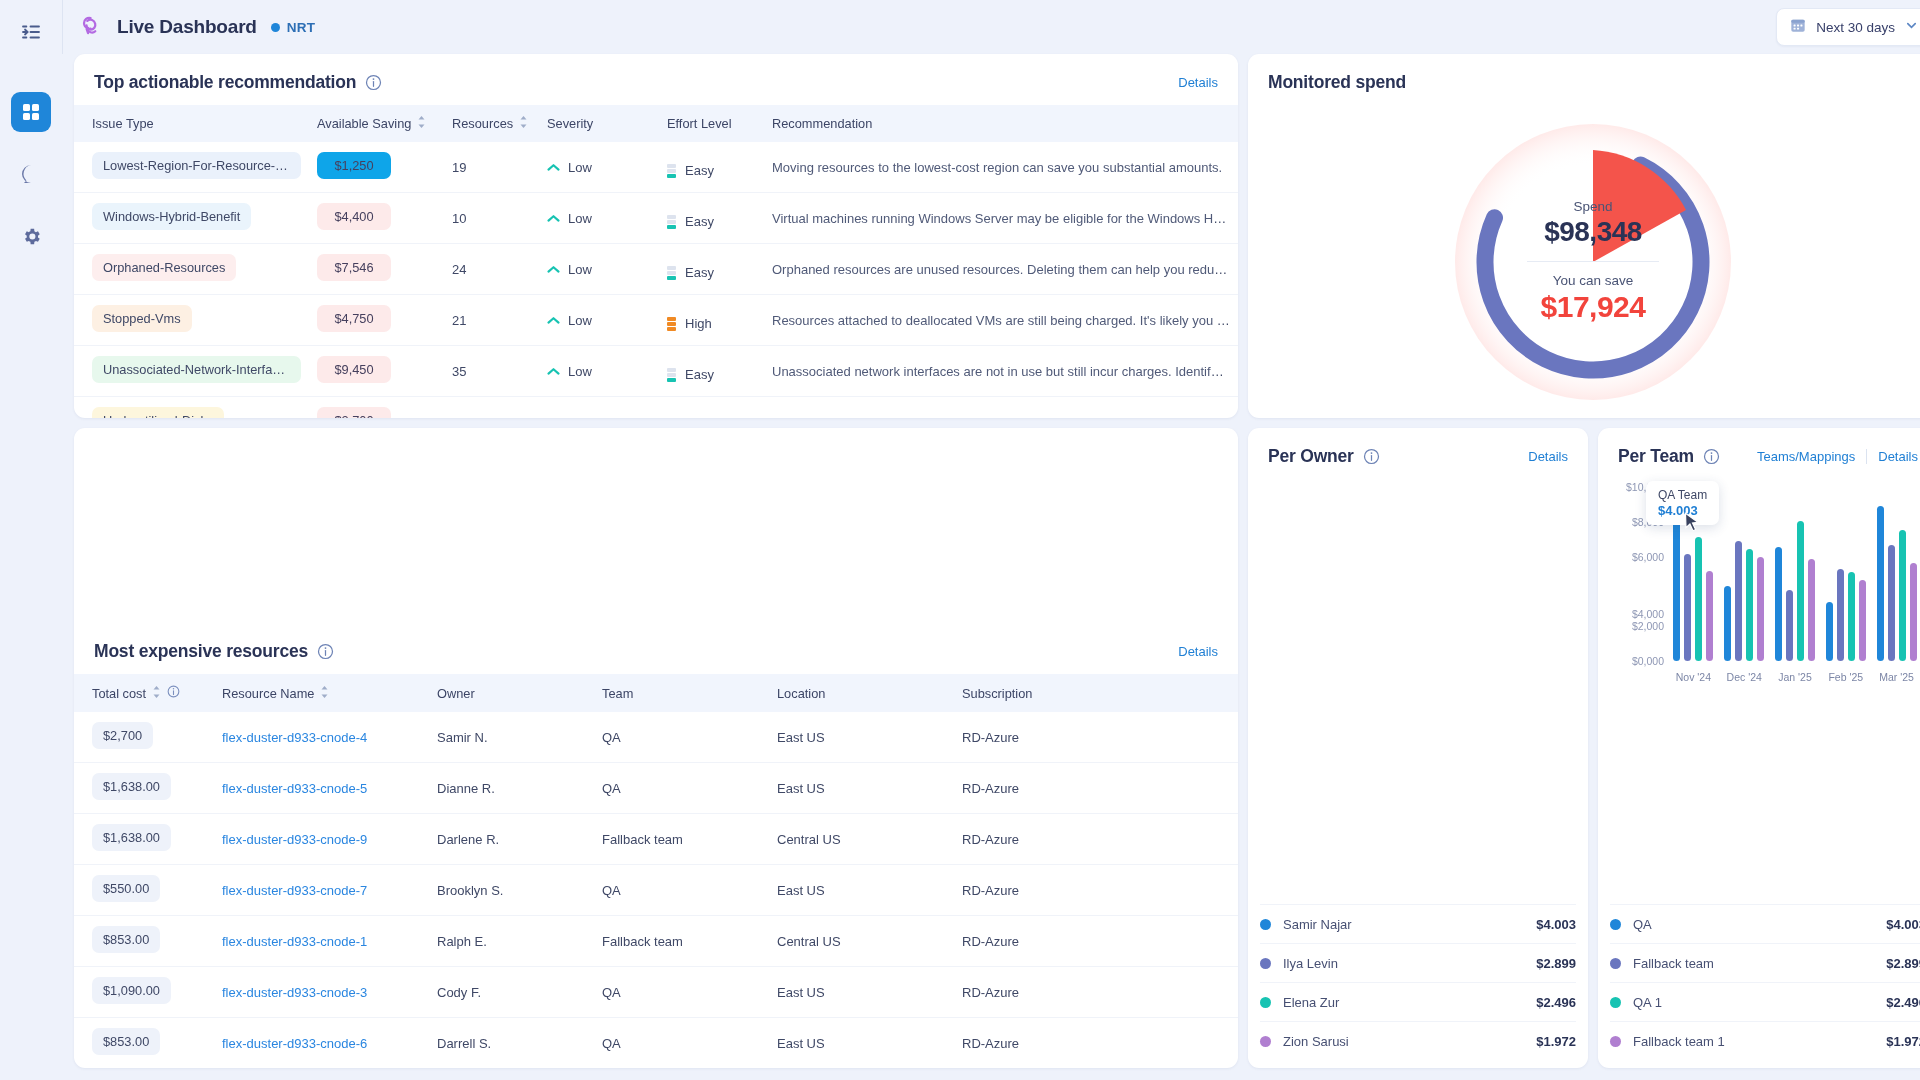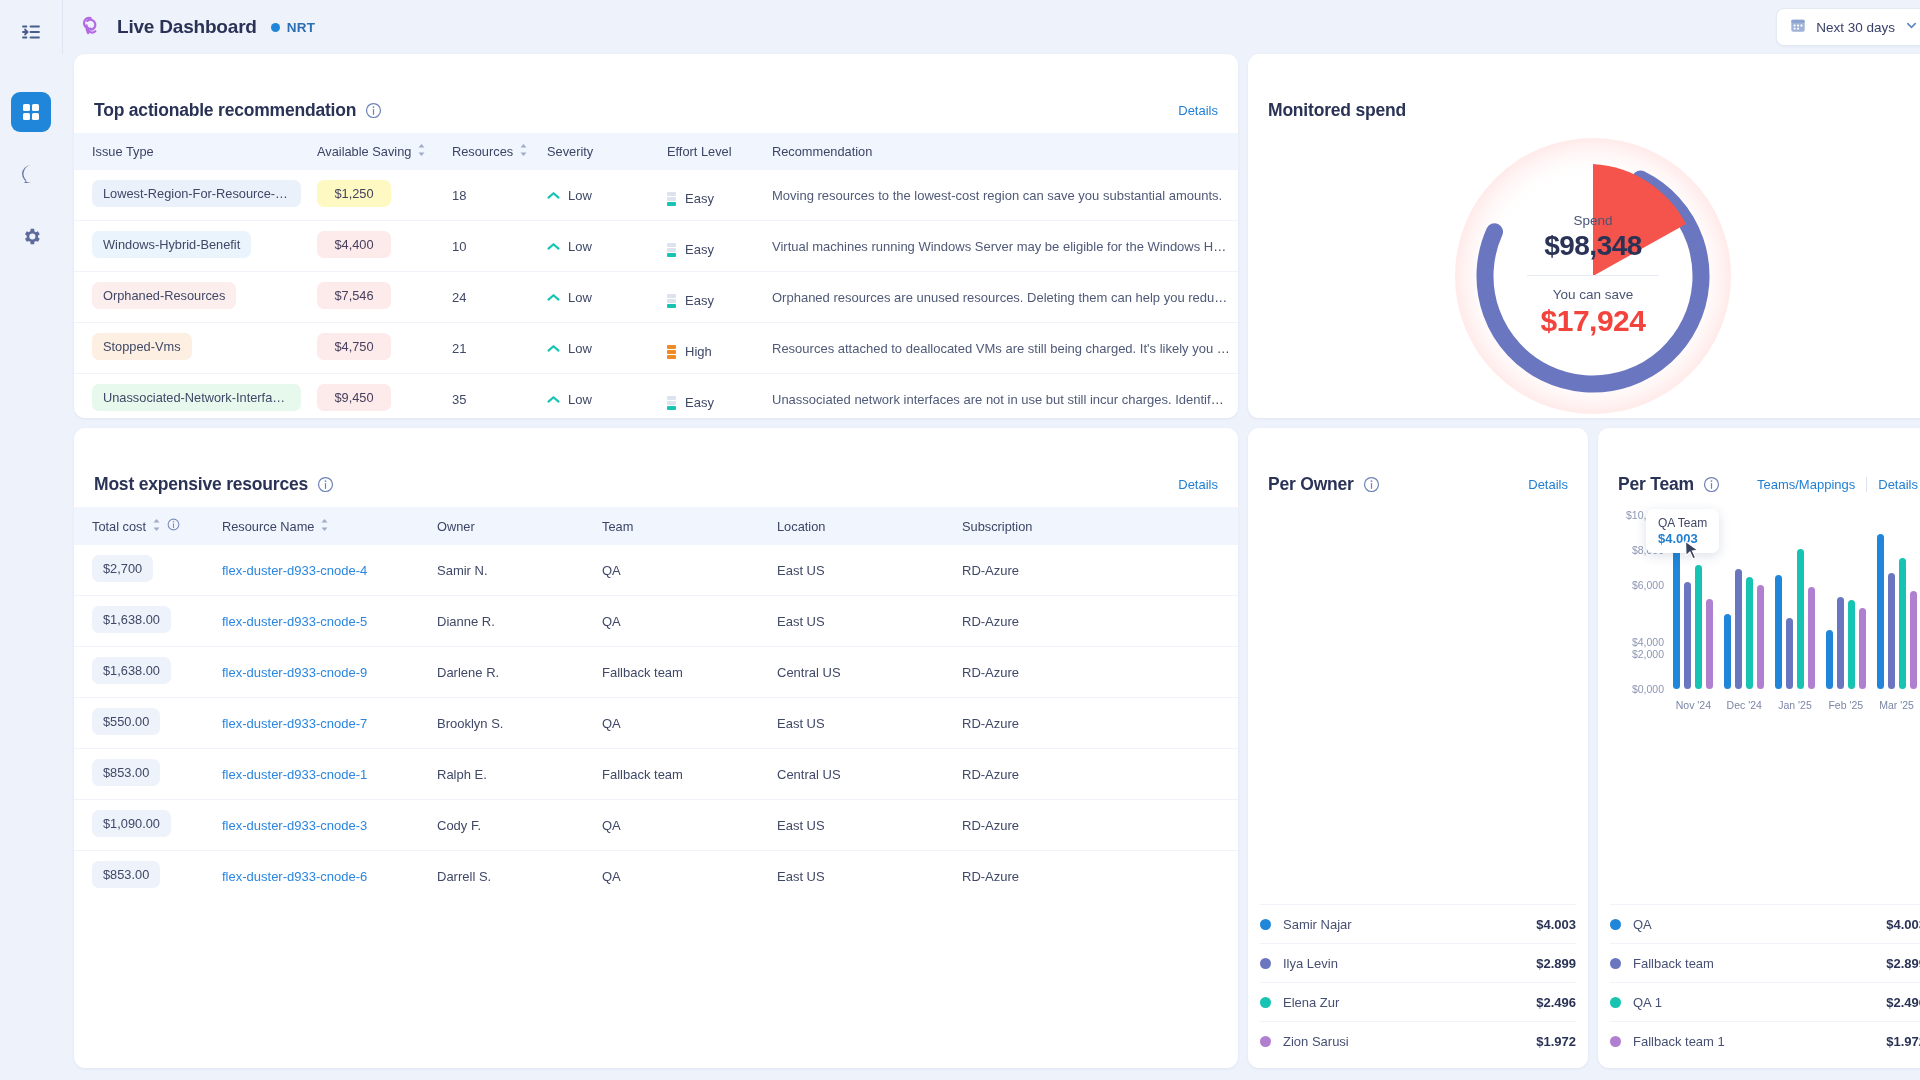--- a/index.html
+++ b/index.html
@@ -58,26 +58,26 @@
     grid-template-rows: 364px auto;
     background: #eef2fb;
   }
   .card {
     background: #fff; border-radius: 11px;
     box-shadow: 0 1px 3px rgba(42,60,110,.07);
     display: flex; flex-direction: column; overflow: hidden;
   }
   .card-top { grid-column: 1; grid-row: 1; }
   .card-spend { grid-column: 2 / span 2; grid-row: 1; }
-  .card-res { grid-column: 1; grid-row: 2; }
+  .card-res { grid-column: 1; grid-row: 2; justify-content: flex-end; }
   .card-owner { grid-column: 2; grid-row: 2; }
   .card-team { grid-column: 3; grid-row: 2; }
 
   .card-head {
-    display: flex; align-items: center; padding: 18px 20px 12px 20px; margin-top: 28px;
+    display: flex; align-items: center; padding: 18px 20px 12px 20px;
   }
   .card-title { font-size: 17.5px; font-weight: 700; color: #2a3356; letter-spacing: -0.2px; }
   .info-ico { margin-left: 9px; cursor: pointer; display: inline-flex; }
   .head-links { margin-left: auto; display: flex; align-items: center; gap: 11px; }
   .link { font-size: 13px; color: #1f7fd4; cursor: pointer; }
   .vdiv { width: 1px; height: 15px; background: #dbe3f0; }
 
   
   table { width: 100%; border-collapse: collapse; table-layout: fixed; }
   thead th {
@@ -307,22 +307,22 @@
                 <th>
                   <span class="th-inner">
                     <span>Recommendation</span>
                   </span>
                 </th>
               </tr>
             </thead>
           <tbody id="rec-body">
               <tr>
                 <td><span class="pill" style="background:#eaf1fb">Lowest-Region-For-Resource-Group</span></td>
-                <td><span class="pill saving" style="background:#fef9c3">$1,250</span></td>
-                <td>18</td>
+                <td><span class="pill saving" style="background:#0ea5e9">$1,250</span></td>
+                <td>19</td>
                 <td><span class="sev">
                     <span><svg width="13" height="9" viewBox="0 0 14 9" fill="none" stroke="#17c3b2" stroke-width="2.3" stroke-linecap="round" stroke-linejoin="round">
                         <path d="M1.6 6.8L7 2l5.4 4.8"></path>
                       </svg></span>
                     <span class="sev-label">Low</span>
                   </span></td>
                 <td><span class="eff">
                     <span class="eff-ico">
                       <span class="eff-seg" style="background:#dde3ee"></span>
                       <span class="eff-seg" style="background:#dde3ee"></span>

